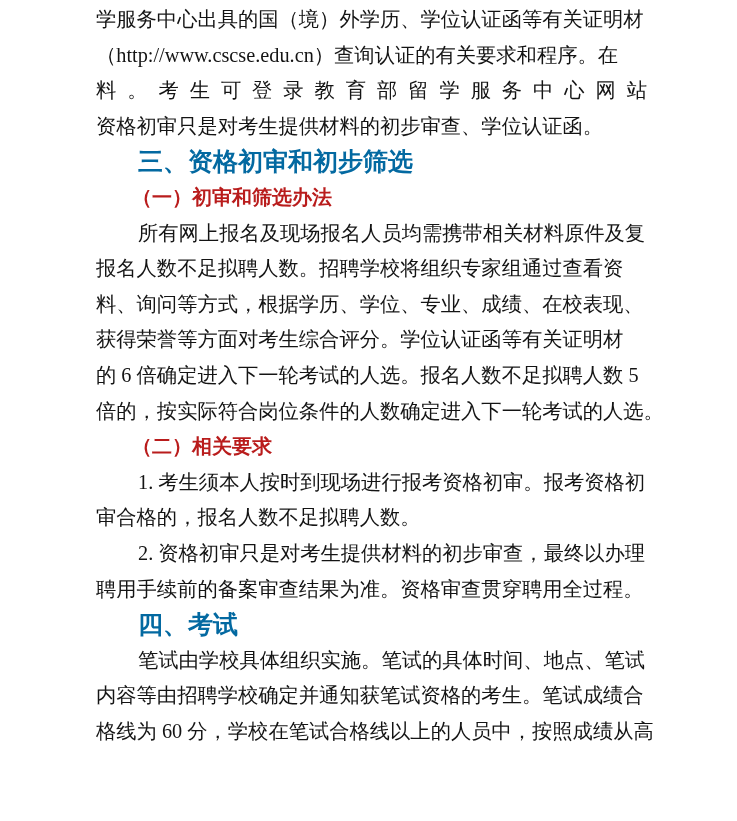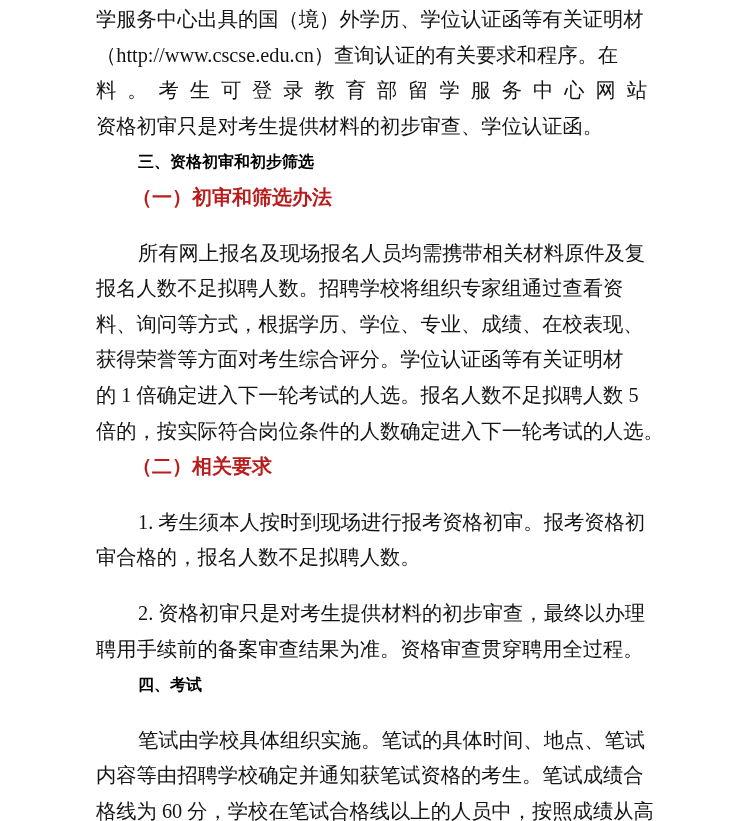--- a/index.html
+++ b/index.html
@@ -30,28 +30,28 @@
   
   .line.stretch {
     white-space: normal;
     text-align: justify;
     text-align-last: justify;
     -moz-text-align-last: justify;
     text-justify: inter-character;
     width: 551px;
   }
   
-  .line.indent { padding-left: 42px; margin-top: 20px; }
+  .line.indent { padding-left: 42px; }
   
   .line.heading {
     padding-left: 42px;
     font-family: Liberation Serif, serif;
     font-weight: bold;
-    font-size: 16px;
-    color: #000000;
+    font-size: 25px;
+    color: #0369a1;
   }
   
   .line.subheading {
     padding-left: 36px;
     font-weight: bold;
     font-size: 20px;
     color: #b91c1c;
   }
 </style>
 </head>
@@ -62,21 +62,21 @@
     <div class="line">学服务中心出具的国（境）外学历、学位认证函等有关证明材</div>
     <div class="line">（http://www.cscse.edu.cn）查询认证的有关要求和程序。在</div>
     <div class="line stretch">料。考生可登录教育部留学服务中心网站</div>
     <div class="line">资格初审只是对考生提供材料的初步审查、学位认证函。</div>
     <div class="line heading">三、资格初审和初步筛选</div>
     <div class="line subheading">（一）初审和筛选办法</div>
     <div class="line indent">所有网上报名及现场报名人员均需携带相关材料原件及复</div>
     <div class="line">报名人数不足拟聘人数。招聘学校将组织专家组通过查看资</div>
     <div class="line">料、询问等方式，根据学历、学位、专业、成绩、在校表现、</div>
     <div class="line">获得荣誉等方面对考生综合评分。学位认证函等有关证明材</div>
-    <div class="line">的 1 倍确定进入下一轮考试的人选。报名人数不足拟聘人数 5</div>
+    <div class="line">的 6 倍确定进入下一轮考试的人选。报名人数不足拟聘人数 5</div>
     <div class="line">倍的，按实际符合岗位条件的人数确定进入下一轮考试的人选。</div>
     <div class="line subheading">（二）相关要求</div>
     <div class="line indent">1. 考生须本人按时到现场进行报考资格初审。报考资格初</div>
     <div class="line">审合格的，报名人数不足拟聘人数。</div>
     <div class="line indent">2. 资格初审只是对考生提供材料的初步审查，最终以办理</div>
     <div class="line">聘用手续前的备案审查结果为准。资格审查贯穿聘用全过程。</div>
     <div class="line heading">四、考试</div>
     <div class="line indent">笔试由学校具体组织实施。笔试的具体时间、地点、笔试</div>
     <div class="line">内容等由招聘学校确定并通知获笔试资格的考生。笔试成绩合</div>
     <div class="line">格线为 60 分，学校在笔试合格线以上的人员中，按照成绩从高</div>

